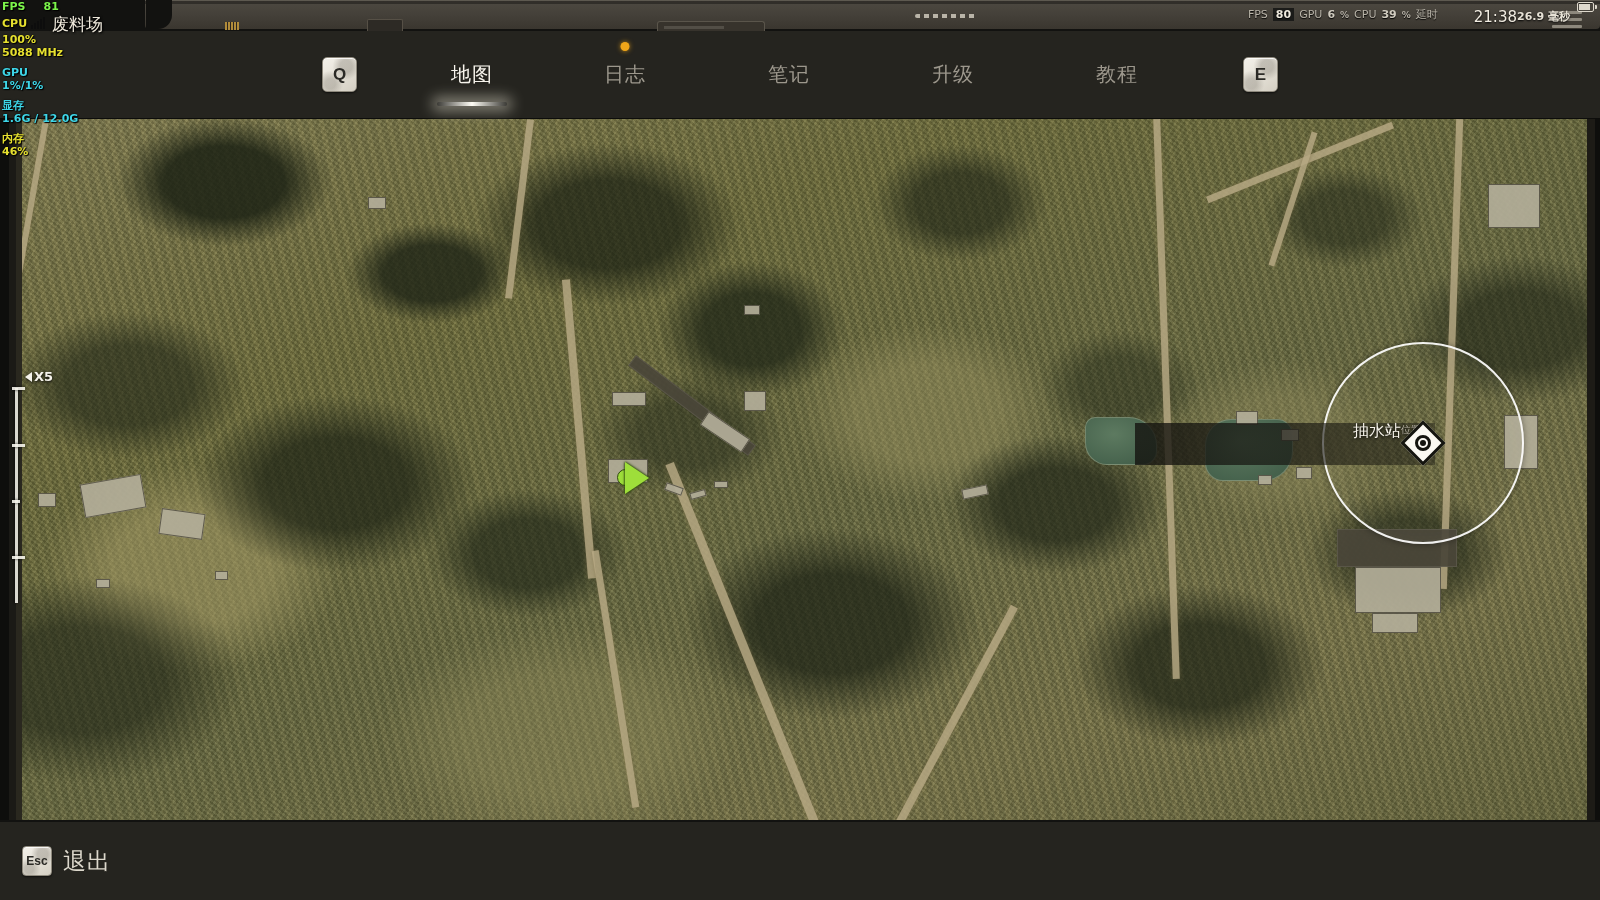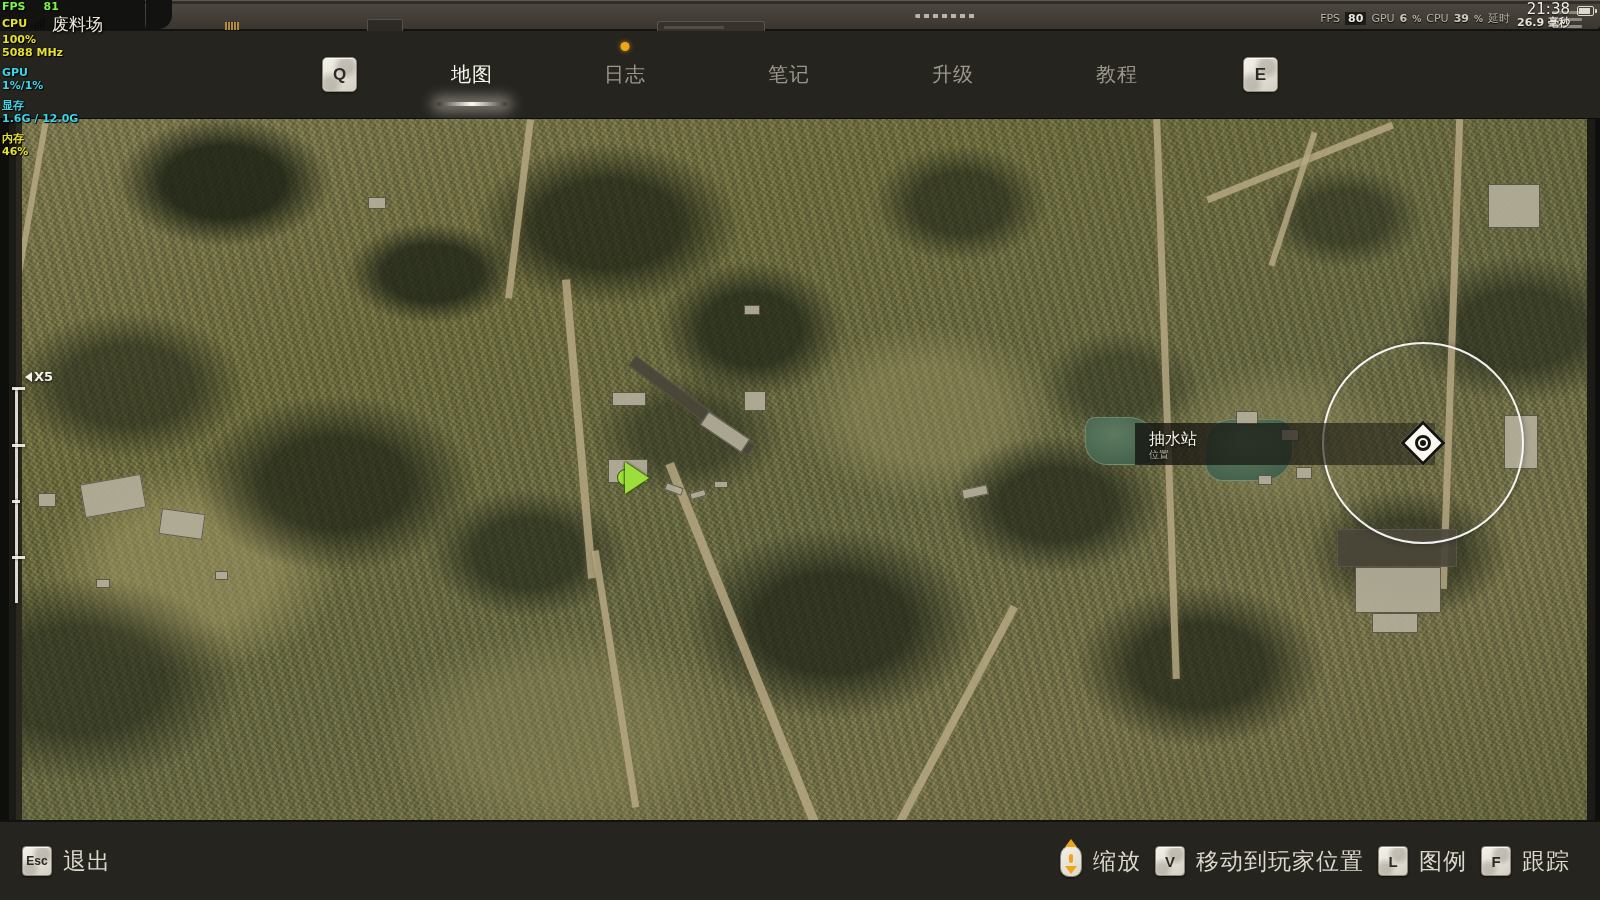--- a/index.html
+++ b/index.html
@@ -80,21 +80,21 @@
     position:absolute; right:6px; top:2px; z-index:45;
     display:flex; align-items:flex-end; gap:7px;
     font-family:"DejaVu Sans", sans-serif;
   }
   .hud-stats { display:flex; align-items:center; gap:5px; font-size:11px;
     color:#cfcabe; font-weight:bold; padding-bottom:3px;
     text-shadow: 0 1px 1px #000; }
   .hud-stats .lbl { color:#b8b3a8; font-weight:normal; }
   .hud-stats .boxed { background:#1b1b19; padding:0 3px; color:#efeade; }
   .hud-stats .unit { font-size:9px; color:#b8b3a8; }
-  .hud-clock { display:flex; flex-direction:column; align-items:flex-end; }
+  .hud-clock { display:flex; flex-direction:row; align-items:center;margin-left:29px; }
   .hud-clock .t1 { font-size:15px; color:#f2ede2; font-weight:normal; line-height:1.0;
     text-shadow:0 1px 2px #000;}
   .hud-clock .t2 { font-size:11px; color:#e7e2d6; font-weight:bold; line-height:1.1;
     text-shadow:0 1px 2px #000;}
   .battery { width:17px; height:10px; border:1.5px solid #ded9cd; border-radius:2px;
     position:relative; margin-bottom:13px; }
   .battery:after { content:""; position:absolute; right:-4px; top:2px; width:2px; height:4px;
     background:#ded9cd; border-radius:0 1px 1px 0;}
   .battery i { position:absolute; left:1px; top:1px; bottom:1px; width:70%; background:#ded9cd;}
 
@@ -218,22 +218,22 @@
     z-index:18; box-shadow:0 0 6px rgba(0,0,0,.4), inset 0 0 30px rgba(255,255,255,.05);}
   .marker { position:absolute; z-index:25; width:40px; height:40px; }
   .marker .dia { position:absolute; left:4px; top:4px; width:32px; height:32px;
     transform:rotate(45deg); background:#fbf9f2; border:3px solid #15150f; }
   .marker .ring { position:absolute; left:12px; top:12px; width:16px; height:16px;
     border-radius:50%; border:3px solid #15150f; background:transparent;}
   .marker .pip { position:absolute; left:17px; top:17px; width:6px; height:6px;
     border-radius:50%; background:#15150f;}
 
   
-  .tooltip { position:absolute; z-index:24; height:42px; display:flex; flex-direction:column;
-    justify-content:space-between; padding:8px 14px;
+  .tooltip { position:absolute; z-index:24; height:42px; display:flex; flex-direction:row;
+    justify-content:flex-end; padding:0 14px;
     background:linear-gradient(90deg, rgba(20,19,15,.80) 0%, rgba(22,21,16,.66) 55%, rgba(24,23,17,.42) 100%);
   }
   .tt-title { color:#f6f3ea; font-size:16px; line-height:1.05;
     font-family:"DejaVu Sans","Liberation Sans",sans-serif; text-shadow:0 1px 3px #000;}
   .tt-sub { color:#bab5a8; font-size:10px; line-height:1.3;
     font-family:Liberation Serif, serif; text-shadow:0 1px 3px #000;}
 
   
   .botbar { position:absolute; left:0; bottom:0; width:1600px; height:80px;
     background:#25241f; border-top:2px solid #121210; z-index:30;
@@ -452,37 +452,15 @@
   </div>
 
   <div class="botbar">
     <div class="bot-left">
       <div class="hint">
         <span class="keycap sm esc">Esc</span>
         <span class="txt">退出</span>
       </div>
     </div>
 
-    <div class="bot-right">
-      <div class="hint">
-        <span class="mouse">
-          <span class="up"></span>
-          <span class="wheel"></span>
-          <span class="dn"></span>
-        </span>
-        <span class="txt">缩放</span>
-      </div>
-      <div class="hint">
-        <span class="keycap sm">V</span>
-        <span class="txt">移动到玩家位置</span>
-      </div>
-      <div class="hint">
-        <span class="keycap sm">L</span>
-        <span class="txt">图例</span>
-      </div>
-      <div class="hint">
-        <span class="keycap sm">F</span>
-        <span class="txt">跟踪</span>
-      </div>
-    </div>
   </div>
 
 </div>
 
 </body></html>

